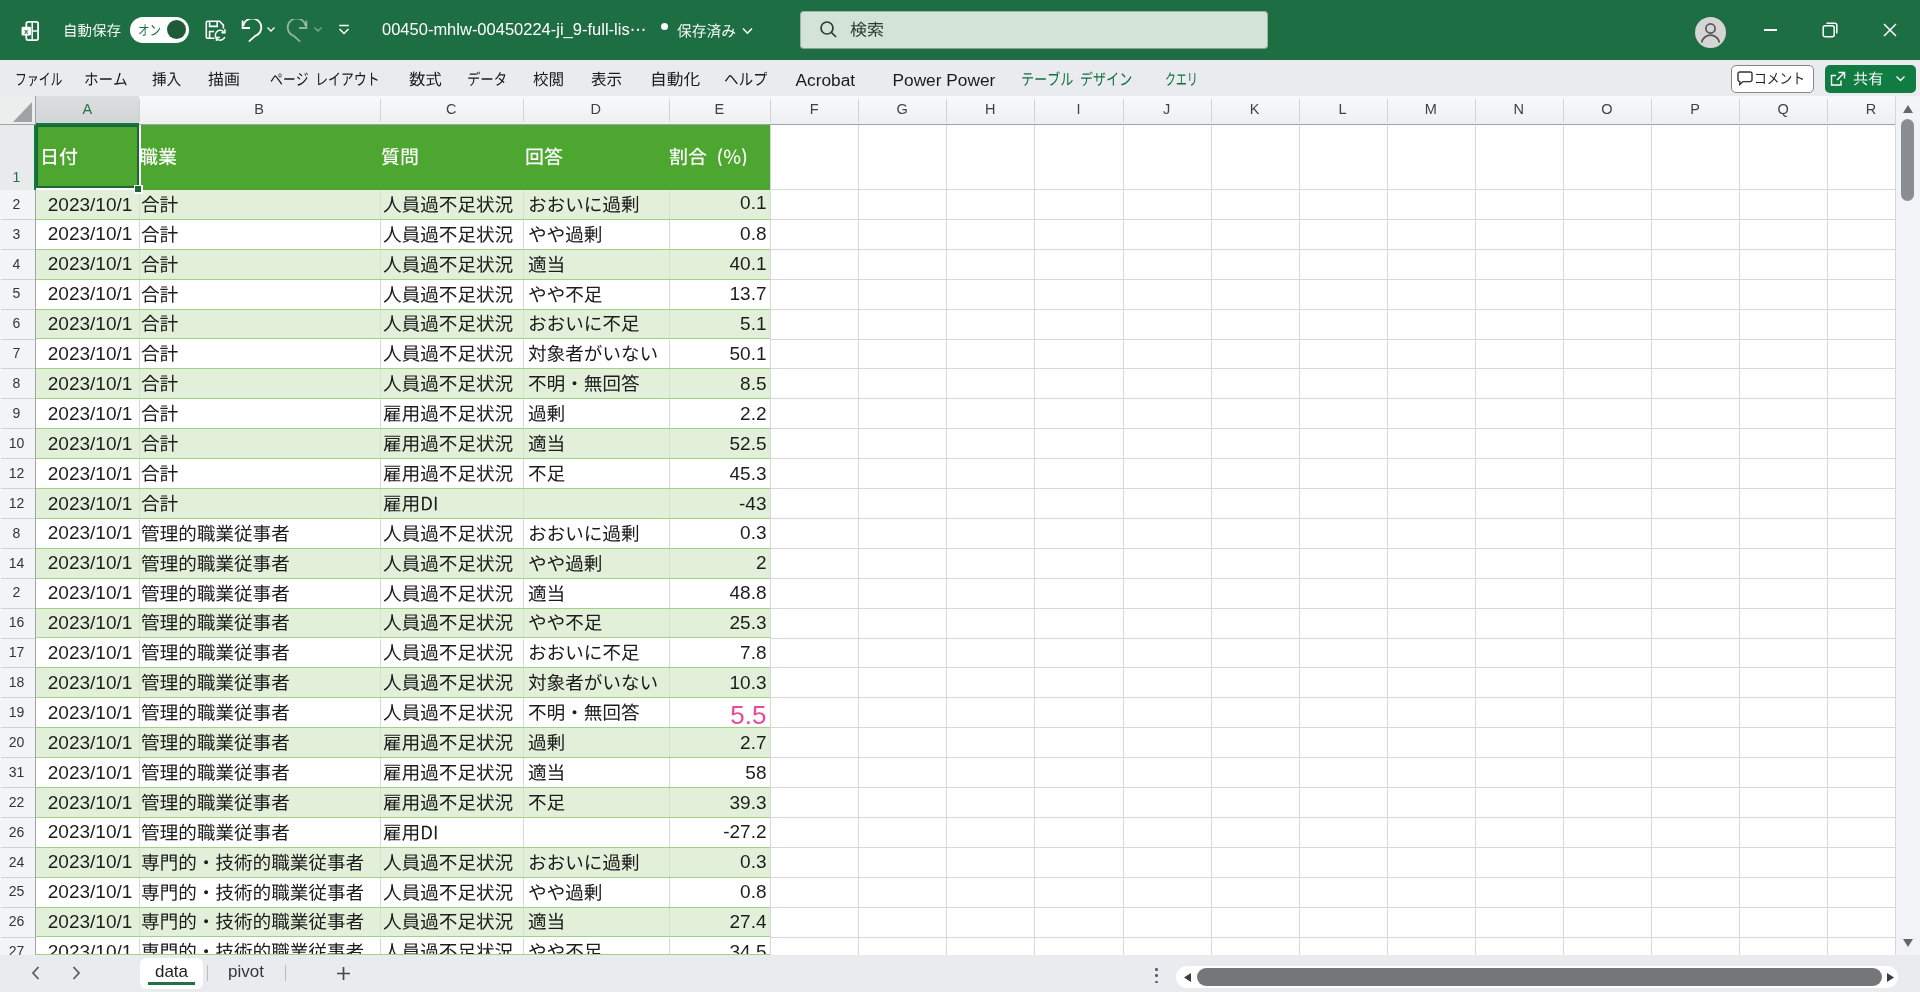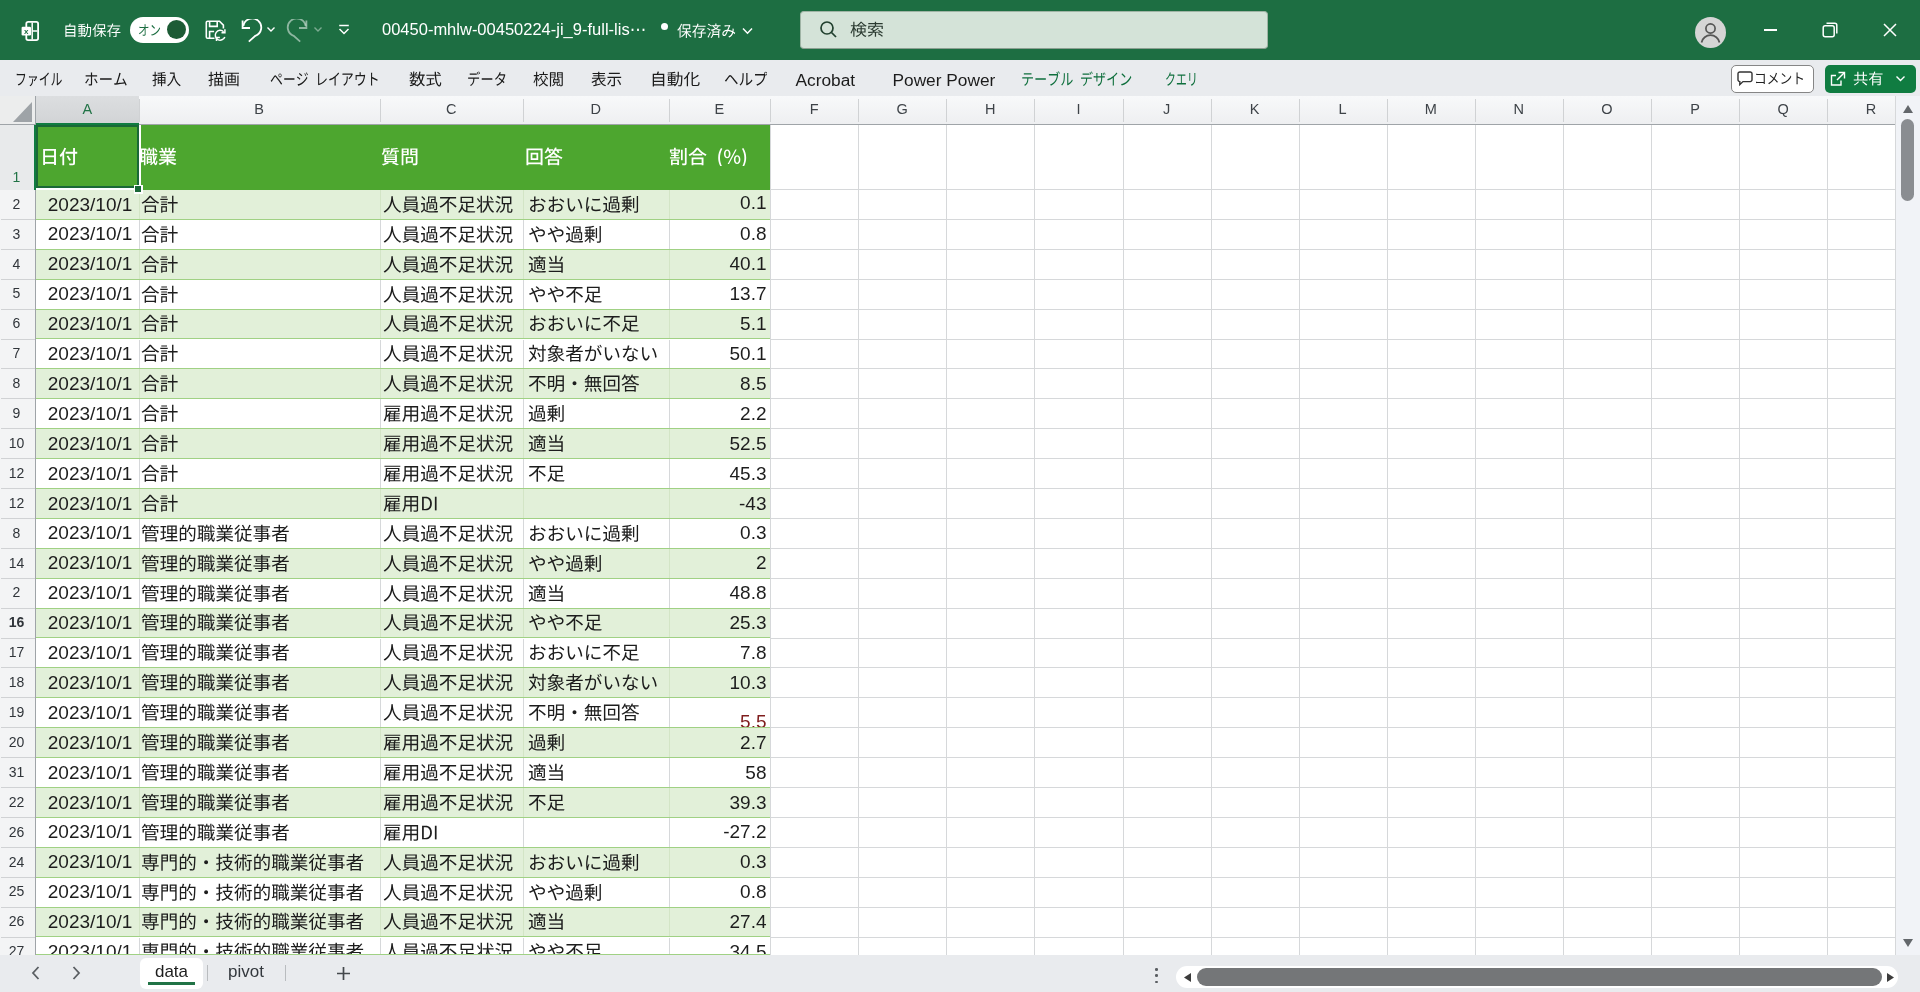--- a/index.html
+++ b/index.html
@@ -319,21 +319,21 @@
 <div style="position:absolute;left:0.00px;top:464.85px;font-size:14.0px;color:#30353a;font-weight:400;white-space:pre;line-height:normal;width:33px;text-align:center">12</div>
 <div style="position:absolute;left:1.00px;top:517.90px;width:34.00px;height:1.00px;background:#d0d2d4"></div>
 <div style="position:absolute;left:0.00px;top:494.75px;font-size:14.0px;color:#30353a;font-weight:400;white-space:pre;line-height:normal;width:33px;text-align:center">12</div>
 <div style="position:absolute;left:1.00px;top:547.80px;width:34.00px;height:1.00px;background:#d0d2d4"></div>
 <div style="position:absolute;left:0.00px;top:524.65px;font-size:14.0px;color:#30353a;font-weight:400;white-space:pre;line-height:normal;width:33px;text-align:center">8</div>
 <div style="position:absolute;left:1.00px;top:577.70px;width:34.00px;height:1.00px;background:#d0d2d4"></div>
 <div style="position:absolute;left:0.00px;top:554.55px;font-size:14.0px;color:#30353a;font-weight:400;white-space:pre;line-height:normal;width:33px;text-align:center">14</div>
 <div style="position:absolute;left:1.00px;top:607.60px;width:34.00px;height:1.00px;background:#d0d2d4"></div>
 <div style="position:absolute;left:0.00px;top:584.45px;font-size:14.0px;color:#30353a;font-weight:400;white-space:pre;line-height:normal;width:33px;text-align:center">2</div>
 <div style="position:absolute;left:1.00px;top:637.50px;width:34.00px;height:1.00px;background:#d0d2d4"></div>
-<div style="position:absolute;left:0.00px;top:614.35px;font-size:14.0px;color:#30353a;font-weight:700;white-space:pre;line-height:normal;width:33px;text-align:center">16</div>
+<div style="position:absolute;left:0.00px;top:614.35px;font-size:14.0px;color:#30353a;font-weight:400;white-space:pre;line-height:normal;width:33px;text-align:center">16</div>
 <div style="position:absolute;left:1.00px;top:667.40px;width:34.00px;height:1.00px;background:#d0d2d4"></div>
 <div style="position:absolute;left:0.00px;top:644.25px;font-size:14.0px;color:#30353a;font-weight:400;white-space:pre;line-height:normal;width:33px;text-align:center">17</div>
 <div style="position:absolute;left:1.00px;top:697.30px;width:34.00px;height:1.00px;background:#d0d2d4"></div>
 <div style="position:absolute;left:0.00px;top:674.15px;font-size:14.0px;color:#30353a;font-weight:400;white-space:pre;line-height:normal;width:33px;text-align:center">18</div>
 <div style="position:absolute;left:1.00px;top:727.20px;width:34.00px;height:1.00px;background:#d0d2d4"></div>
 <div style="position:absolute;left:0.00px;top:704.05px;font-size:14.0px;color:#30353a;font-weight:400;white-space:pre;line-height:normal;width:33px;text-align:center">19</div>
 <div style="position:absolute;left:1.00px;top:757.10px;width:34.00px;height:1.00px;background:#d0d2d4"></div>
 <div style="position:absolute;left:0.00px;top:733.95px;font-size:14.0px;color:#30353a;font-weight:400;white-space:pre;line-height:normal;width:33px;text-align:center">20</div>
 <div style="position:absolute;left:1.00px;top:787.00px;width:34.00px;height:1.00px;background:#d0d2d4"></div>
 <div style="position:absolute;left:0.00px;top:763.85px;font-size:14.0px;color:#30353a;font-weight:400;white-space:pre;line-height:normal;width:33px;text-align:center">31</div>
@@ -1047,21 +1047,21 @@
     <div style="position:absolute;left:491.50px;top:4.85px;line-height:0">
       <svg class="jp" width="111.60" height="18.60" viewBox="0 0 6000 1000" fill="#1d1d1d">
         <use href="#gr4e0d" x="0"></use>
         <use href="#gr660e" x="1000"></use>
         <use href="#gr30fb" x="2000"></use>
         <use href="#gr7121" x="3000"></use>
         <use href="#gr56de" x="4000"></use>
         <use href="#gr7b54" x="5000"></use>
       </svg>
     </div>
-    <div style="position:absolute;right:3.5px;top:13px;font-size:19.0px;color:#7f1d1d;line-height:normal">5.5</div>
+    <div style="position:absolute;right:3.5px;top:2px;font-size:26px;color:#ec4899;line-height:normal">5.5</div>
   </div>
 <div style="position:absolute;left:36px;top:728.20px;width:734px;height:29.90px;background:#e2f0d9;border-bottom:1px solid #a0d184;overflow:hidden">
     <div style="position:absolute;left:102.50px;top:0.00px;width:1.00px;height:29.90px;background:#d3e5c6"></div>
     <div style="position:absolute;left:343.50px;top:0.00px;width:1.00px;height:29.90px;background:#d3e5c6"></div>
     <div style="position:absolute;left:487.00px;top:0.00px;width:1.00px;height:29.90px;background:#d3e5c6"></div>
     <div style="position:absolute;left:632.50px;top:0.00px;width:1.00px;height:29.90px;background:#d3e5c6"></div>
     <div style="position:absolute;right:637.7px;top:3.55px;font-size:19.0px;color:#1d1d1d;line-height:normal">2023/10/1</div>
     <div style="position:absolute;left:104.80px;top:4.85px;line-height:0">
       <svg class="jp" width="148.80" height="18.60" viewBox="0 0 8000 1000" fill="#1d1d1d">
         <use href="#gr7ba1" x="0"></use>

